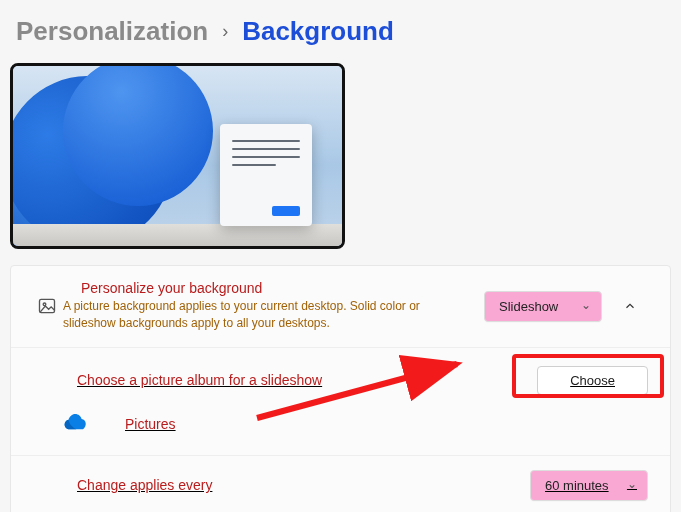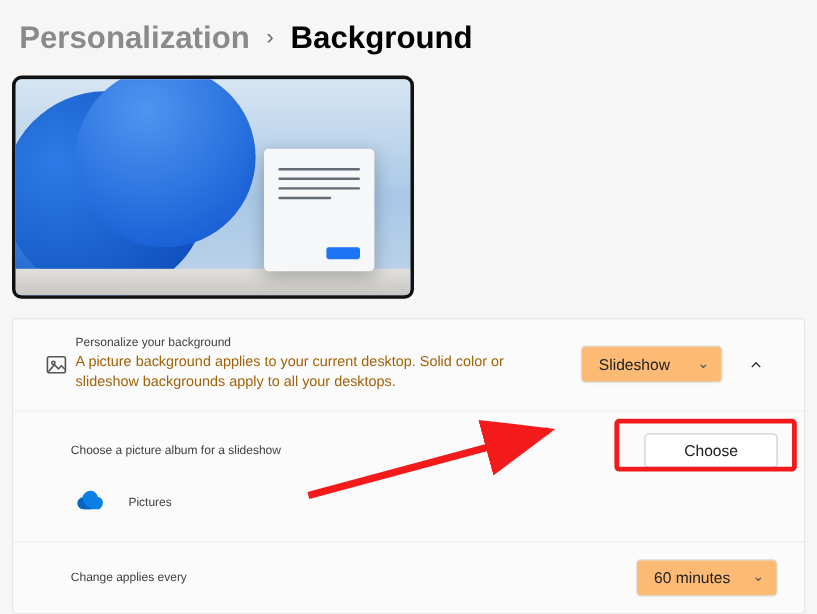--- a/index.html
+++ b/index.html
@@ -1,48 +1,48 @@
 <!DOCTYPE html>
 <html><head>
   <meta charset="utf-8">
   <style>
     * { margin: 0; padding: 0; box-sizing: border-box; font-family: 'Segoe UI', -apple-system, sans-serif; }
     body { background: #f6f6f6; width: 681px; height: 512px; padding: 12px 10px; overflow: hidden; }
     .breadcrumb { display: flex; align-items: center; gap: 14px; padding: 4px 6px 16px 6px; }
     .crumb-parent { font-size: 26px; font-weight: 600; color: #8a8a8a; cursor: pointer; }
     .crumb-sep { font-size: 18px; color: #6b6b6b; }
-    .crumb-current { font-size: 26px; font-weight: 600; color: #000000; }
+    .crumb-current { font-size: 26px; font-weight: 600; color: #1d4ed8; }
 
     .preview { width: 335px; height: 186px; border: 3px solid #111; border-radius: 8px; overflow: hidden; background: #bcd1e8; position: relative; margin-bottom: 16px; }
     .preview-sky { position:absolute; inset:0; background: linear-gradient(180deg,#d7e5f3 0%,#a9c8e6 55%,#bfd4ea 100%); }
     .bloom { position:absolute; left:-50px; top:-20px; width:260px; height:230px; }
     .petal { position:absolute; border-radius:50%; }
     .p1{left:40px; top:30px; width:170px; height:170px; background:radial-gradient(ellipse at 30% 30%,#2d7be6,#0846b4); transform:rotate(-12deg);}
     .p2{left:100px; top:10px; width:150px; height:150px; background:radial-gradient(ellipse at 30% 30%,#4e95f0,#0b53cf); transform:rotate(22deg);}
     .p3{left:20px; top:70px; width:150px; height:150px; background:radial-gradient(ellipse at 40% 30%,#3a88ee,#083f9f); transform:rotate(-40deg);}
     .sand{position:absolute;left:0;right:0;bottom:0;height:22px;background:linear-gradient(180deg,#e0dfdc,#c9c7c3);}
     .win{position:absolute; right:30px; top:58px; width:92px; height:102px; background:#f6f7f8; border-radius:4px; box-shadow:0 4px 14px rgba(0,0,0,.25); padding:10px 12px;}
     .win .line{height:2px;background:#636c76;border-radius:1px;margin:6px 0;}
     .win .line.short{width:65%;}
     .win .btn{position:absolute; right:12px; bottom:10px; width:28px; height:10px; background:#1d74f5; border-radius:2px;}
 
     .panel { background:#fbfbfb; border:1px solid #e7e7e7; border-radius:4px; }
     .row { display:flex; align-items:center; padding:14px 22px 14px 20px; border-bottom:1px solid #eee; }
     .row:last-child{border-bottom:none;}
     .row-ic { width:32px; display:flex; justify-content:center; }
     .row-text { flex:1; }
-    .row-title { font-size:10px; color:#404040; }
+    .row-title { font-size:14px; color:#b91c1c;margin-left:18px; }
     .row-desc { font-size:12px; color:#a16207; line-height:1.45; max-width: 380px; padding-top:2px; }
 
-    .select { display:flex; align-items:center; justify-content:space-between; gap:8px; background:#fdba74; border:1px solid #ddd; border-radius:4px; padding:7px 10px 7px 14px; min-width:118px; font-size:13px; color:#222; cursor:pointer; box-shadow:0 1px 1px rgba(0,0,0,.02);}
+    .select { display:flex; align-items:center; justify-content:space-between; gap:8px; background:#f9a8d4; border:1px solid #ddd; border-radius:4px; padding:7px 10px 7px 14px; min-width:118px; font-size:13px; color:#222; cursor:pointer; box-shadow:0 1px 1px rgba(0,0,0,.02);}
     .chev { display:inline-block; transform:translateY(-1px); font-size:12px; color:#555;}
     .expander { width:36px; height:36px; margin-left:10px; display:flex; align-items:center; justify-content:center; border:none; background:transparent; border-radius:4px; cursor:pointer;}
     .expander svg{width:14px;height:14px;}
 
-    .indent { padding-left:48px; }
+    .indent { padding-left:48px;text-decoration:underline; }
     .row.album { flex-direction:column; align-items:stretch; gap:18px; padding-top:18px; padding-bottom:20px; position:relative;}
     .album-top { display:flex; align-items:center; justify-content:space-between; }
     .album-folder { display:flex; align-items:center; gap:18px; padding-left:4px;}
     .cloud { width:26px; height:18px; }
     .browse{ background:#fff; border:1px solid #cfcfcf; border-radius:4px; padding:6px 32px; font-size:13px; color:#1a1a1a; cursor:pointer; box-shadow:0 1px 1px rgba(0,0,0,.03); }
 
     .highlight-box{position:absolute; border:4px solid #f21a1a; border-radius:4px; pointer-events:none;}
     .arrow{position:absolute; pointer-events:none;}
   </style>
 </head>

